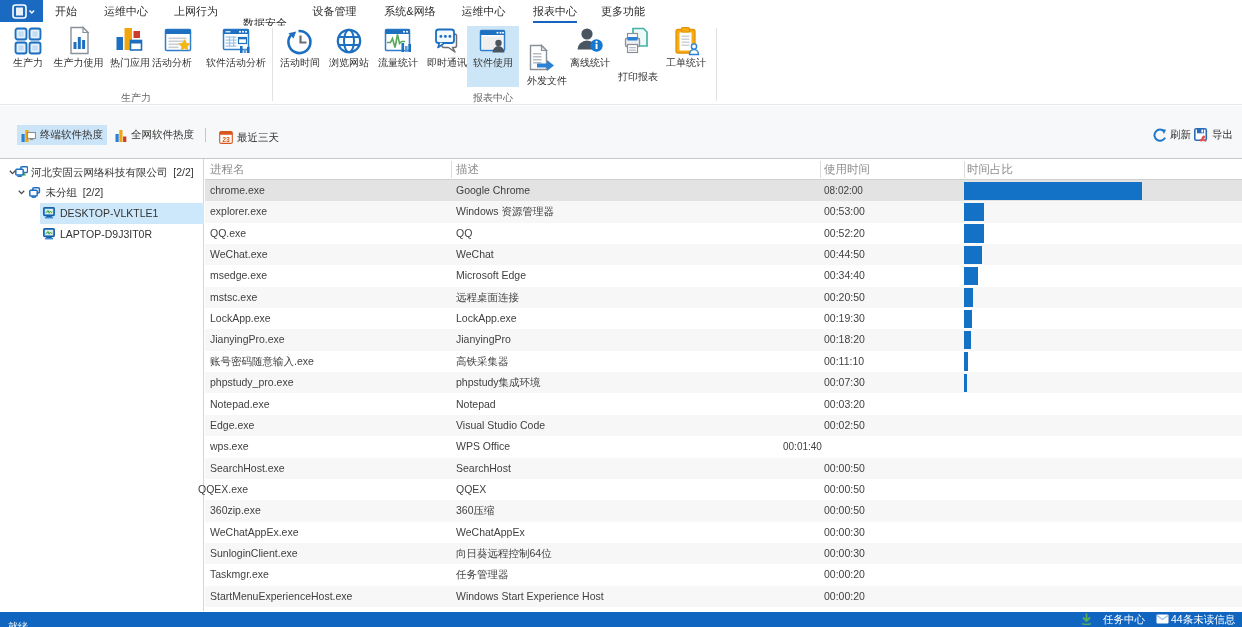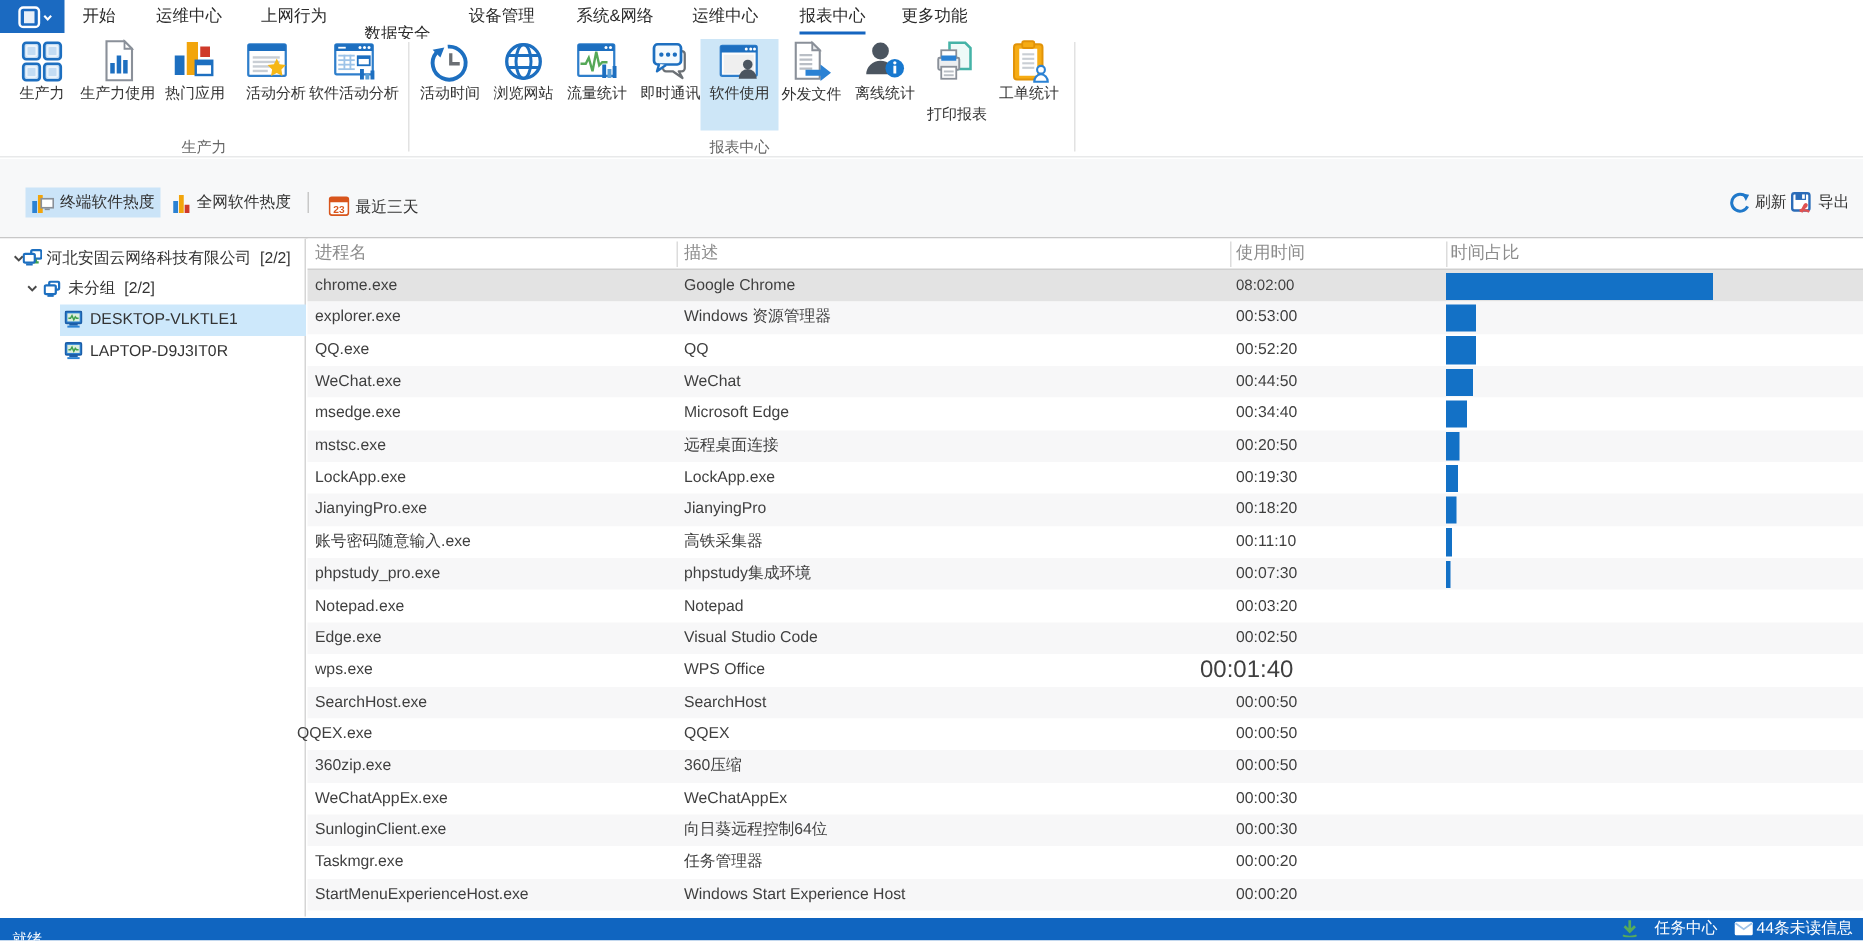--- a/index.html
+++ b/index.html
@@ -57,21 +57,21 @@
       <svg width="30" height="30" viewBox="0 0 30 30" style="">
         <rect x="1.5" y="11" width="6.5" height="13" fill="#1d6fc0"></rect>
         <rect x="9.5" y="2" width="7.5" height="22" fill="#f2a50c"></rect>
         <rect x="18.5" y="5" width="6.5" height="7" fill="#cf3a2a"></rect>
         <rect x="15.5" y="14.5" width="11" height="9.5" fill="#fff" stroke="#1d6fc0" stroke-width="1.6"></rect>
         <rect x="15.5" y="14.5" width="11" height="3" fill="#1d6fc0"></rect>
       </svg>
     </div>
     <div style="font-size:10px;color:#333;white-space:nowrap;margin-top:3px;line-height:10px">热门应用</div>
   </div>
-<div class="abs ctr" style="left:178px;top:26px;width:52px;height:61px;text-align:right">
+<div class="abs ctr" style="left:178px;top:26px;width:52px;height:61px;text-align:left">
     <div style="margin-top:0;height:29px;display:flex;justify-content:center">
       <svg width="30" height="30" viewBox="0 0 30 30" style="">
         <rect x="2.5" y="3.5" width="25" height="21" rx="1" fill="#fff" stroke="#2e7ecb" stroke-width="1.5"></rect>
         <rect x="2.5" y="3.5" width="25" height="4.5" fill="#1d6fc0"></rect>
         <rect x="5.5" y="11.5" width="18" height="1.6" fill="#c9ced4"></rect>
         <rect x="5.5" y="14.5" width="18" height="1.6" fill="#c9ced4"></rect>
         <rect x="5.5" y="17.5" width="18" height="1.6" fill="#c9ced4"></rect>
         <rect x="5.5" y="20.5" width="10" height="1.6" fill="#c9ced4"></rect>
         <path d="M21.5 13 l1.9 3.8 4.2 .6 -3 3 .7 4.2 -3.8 -2 -3.8 2 .7 -4.2 -3 -3 4.2 -.6 z" fill="#f6b716"></path>
       </svg>
@@ -159,21 +159,21 @@
         <circle cx="19.5" cy="6.7" r="1" fill="#fff"></circle>
         <circle cx="22.5" cy="6.7" r="1" fill="#fff"></circle>
         <circle cx="25" cy="6.7" r="1" fill="#fff"></circle>
         <rect x="4.5" y="10.5" width="20" height="12.5" fill="#efefef"></rect>
         <circle cx="20.5" cy="17" r="3.2" fill="#4b5560"></circle>
         <path d="M14.5 26.5 a6 6.5 0 0 1 12 0 z" fill="#4b5560"></path>
       </svg>
     </div>
     <div style="font-size:10px;color:#333;white-space:nowrap;margin-top:3px;line-height:10px">软件使用</div>
   </div>
-<div class="abs ctr" style="left:541px;top:27px;width:52px;height:61px;text-align:center">
+<div class="abs ctr" style="left:541px;top:44px;width:52px;height:61px;text-align:right">
     <div style="margin-top:0;height:29px;display:flex;justify-content:center">
       <svg width="30" height="30" viewBox="0 0 30 30" style="">
         <path d="M4.5 1.5 h11 l5 5 v19 h-16 z" fill="#fff" stroke="#8a9099" stroke-width="1.4"></path>
         <path d="M15.5 1.5 v5 h5 z" fill="#e8eaed" stroke="#8a9099" stroke-width="1.2"></path>
         <rect x="7" y="9" width="8.5" height="1.5" fill="#b9bec5"></rect>
         <rect x="7" y="12" width="8.5" height="1.5" fill="#b9bec5"></rect>
         <rect x="7" y="15" width="8.5" height="1.5" fill="#b9bec5"></rect>
         <rect x="7" y="18" width="8.5" height="1.5" fill="#b9bec5"></rect>
         <path d="M11 19.5 h10 v-3.5 l7 5.5 -7 5.5 v-3.5 h-10 z" fill="#2b82d4"></path>
       </svg>
@@ -388,21 +388,21 @@
 <div class="abs" style="left:210px;top:393.5px;height:21.35px;line-height:21.35px;font-size:10.5px;color:#3f3f3f;white-space:nowrap">Notepad.exe</div>
 <div class="abs" style="left:456px;top:393.5px;height:21.35px;line-height:21.35px;font-size:10.5px;color:#3f3f3f;white-space:nowrap">Notepad</div>
 <div class="abs" style="left:824px;top:393.5px;height:21.35px;line-height:21.35px;font-size:10.5px;color:#3f3f3f;white-space:nowrap">00:03:20</div>
 <div class="abs" style="left:205px;top:414.85px;width:1037px;height:21.35px;background:#f7f7f8"></div>
 <div class="abs" style="left:210px;top:414.85px;height:21.35px;line-height:21.35px;font-size:10.5px;color:#3f3f3f;white-space:nowrap">Edge.exe</div>
 <div class="abs" style="left:456px;top:414.85px;height:21.35px;line-height:21.35px;font-size:10.5px;color:#3f3f3f;white-space:nowrap">Visual Studio Code</div>
 <div class="abs" style="left:824px;top:414.85px;height:21.35px;line-height:21.35px;font-size:10.5px;color:#3f3f3f;white-space:nowrap">00:02:50</div>
 <div class="abs" style="left:205px;top:436.20000000000005px;width:1037px;height:21.35px;background:#ffffff"></div>
 <div class="abs" style="left:210px;top:436.20000000000005px;height:21.35px;line-height:21.35px;font-size:10.5px;color:#3f3f3f;white-space:nowrap">wps.exe</div>
 <div class="abs" style="left:456px;top:436.20000000000005px;height:21.35px;line-height:21.35px;font-size:10.5px;color:#3f3f3f;white-space:nowrap">WPS Office</div>
-<div class="abs" style="left:800px;top:436.20000000000005px;height:21.35px;line-height:21.35px;font-size:16px;color:#3f3f3f;white-space:nowrap">00:01:40</div>
+<div class="abs" style="left:783px;top:436.20000000000005px;height:21.35px;line-height:21.35px;font-size:10px;color:#3f3f3f;white-space:nowrap">00:01:40</div>
 <div class="abs" style="left:205px;top:457.55px;width:1037px;height:21.35px;background:#f7f7f8"></div>
 <div class="abs" style="left:210px;top:457.55px;height:21.35px;line-height:21.35px;font-size:10.5px;color:#3f3f3f;white-space:nowrap">SearchHost.exe</div>
 <div class="abs" style="left:456px;top:457.55px;height:21.35px;line-height:21.35px;font-size:10.5px;color:#3f3f3f;white-space:nowrap">SearchHost</div>
 <div class="abs" style="left:824px;top:457.55px;height:21.35px;line-height:21.35px;font-size:10.5px;color:#3f3f3f;white-space:nowrap">00:00:50</div>
 <div class="abs" style="left:205px;top:478.90000000000003px;width:1037px;height:21.35px;background:#ffffff"></div>
 <div class="abs" style="left:198px;top:478.90000000000003px;height:21.35px;line-height:21.35px;font-size:10.5px;color:#3f3f3f;white-space:nowrap">QQEX.exe</div>
 <div class="abs" style="left:456px;top:478.90000000000003px;height:21.35px;line-height:21.35px;font-size:10.5px;color:#3f3f3f;white-space:nowrap">QQEX</div>
 <div class="abs" style="left:824px;top:478.90000000000003px;height:21.35px;line-height:21.35px;font-size:10.5px;color:#3f3f3f;white-space:nowrap">00:00:50</div>
 <div class="abs" style="left:205px;top:500.25px;width:1037px;height:21.35px;background:#f7f7f8"></div>
 <div class="abs" style="left:210px;top:500.25px;height:21.35px;line-height:21.35px;font-size:10.5px;color:#3f3f3f;white-space:nowrap">360zip.exe</div>

